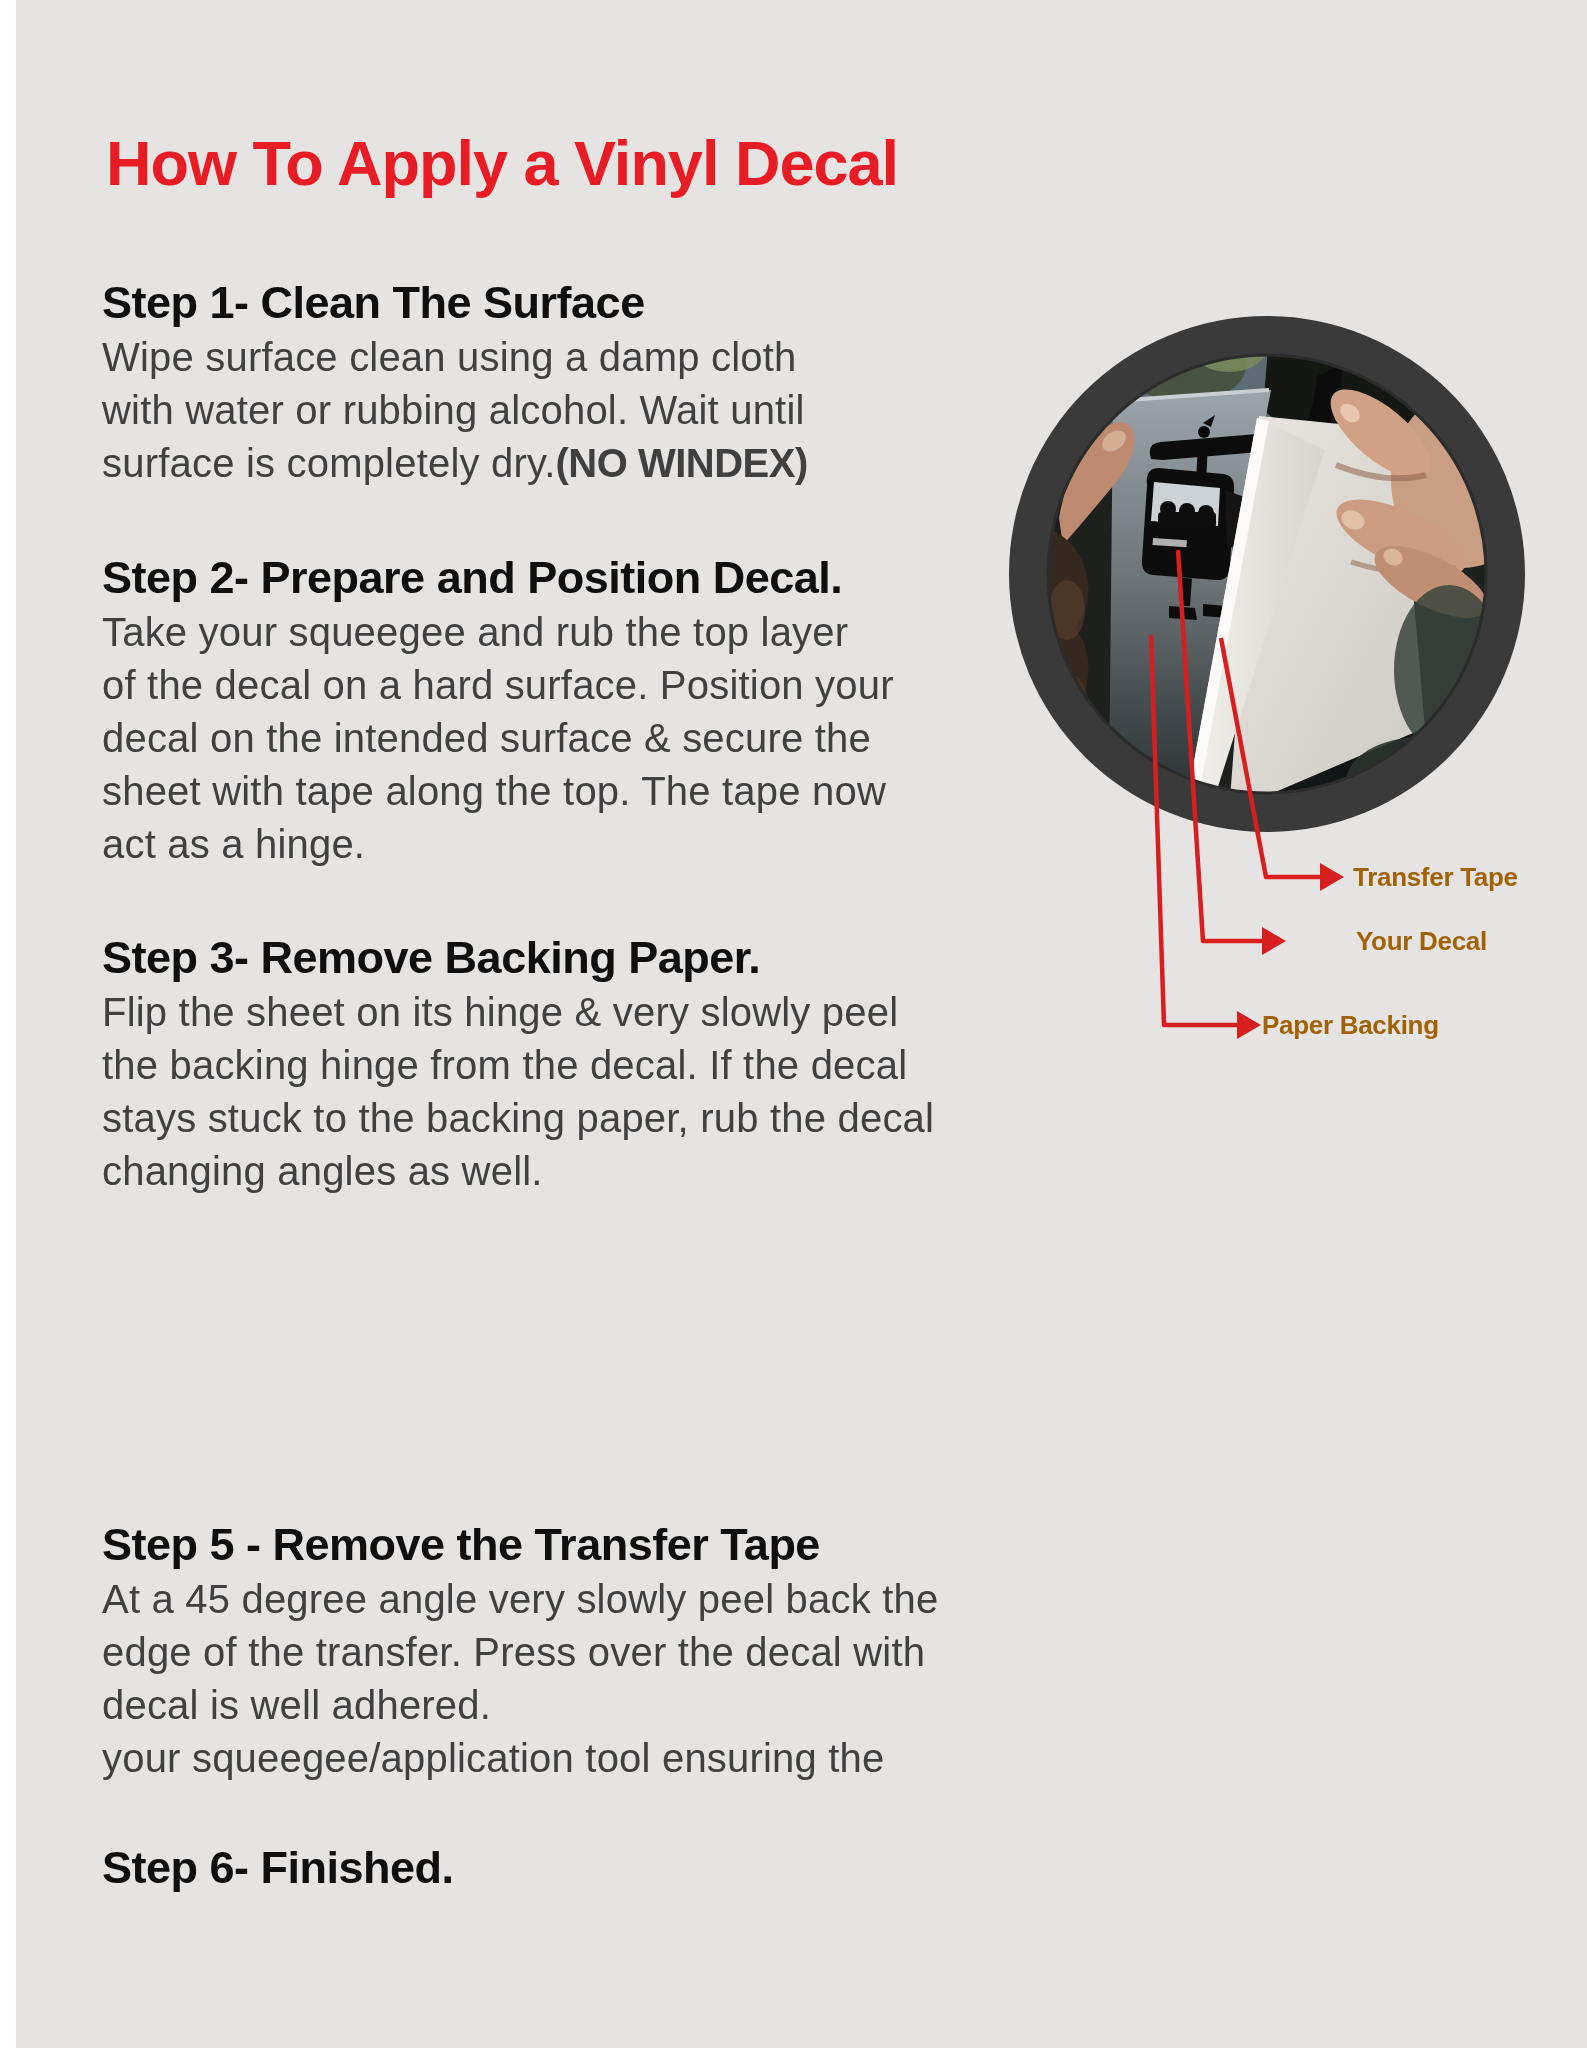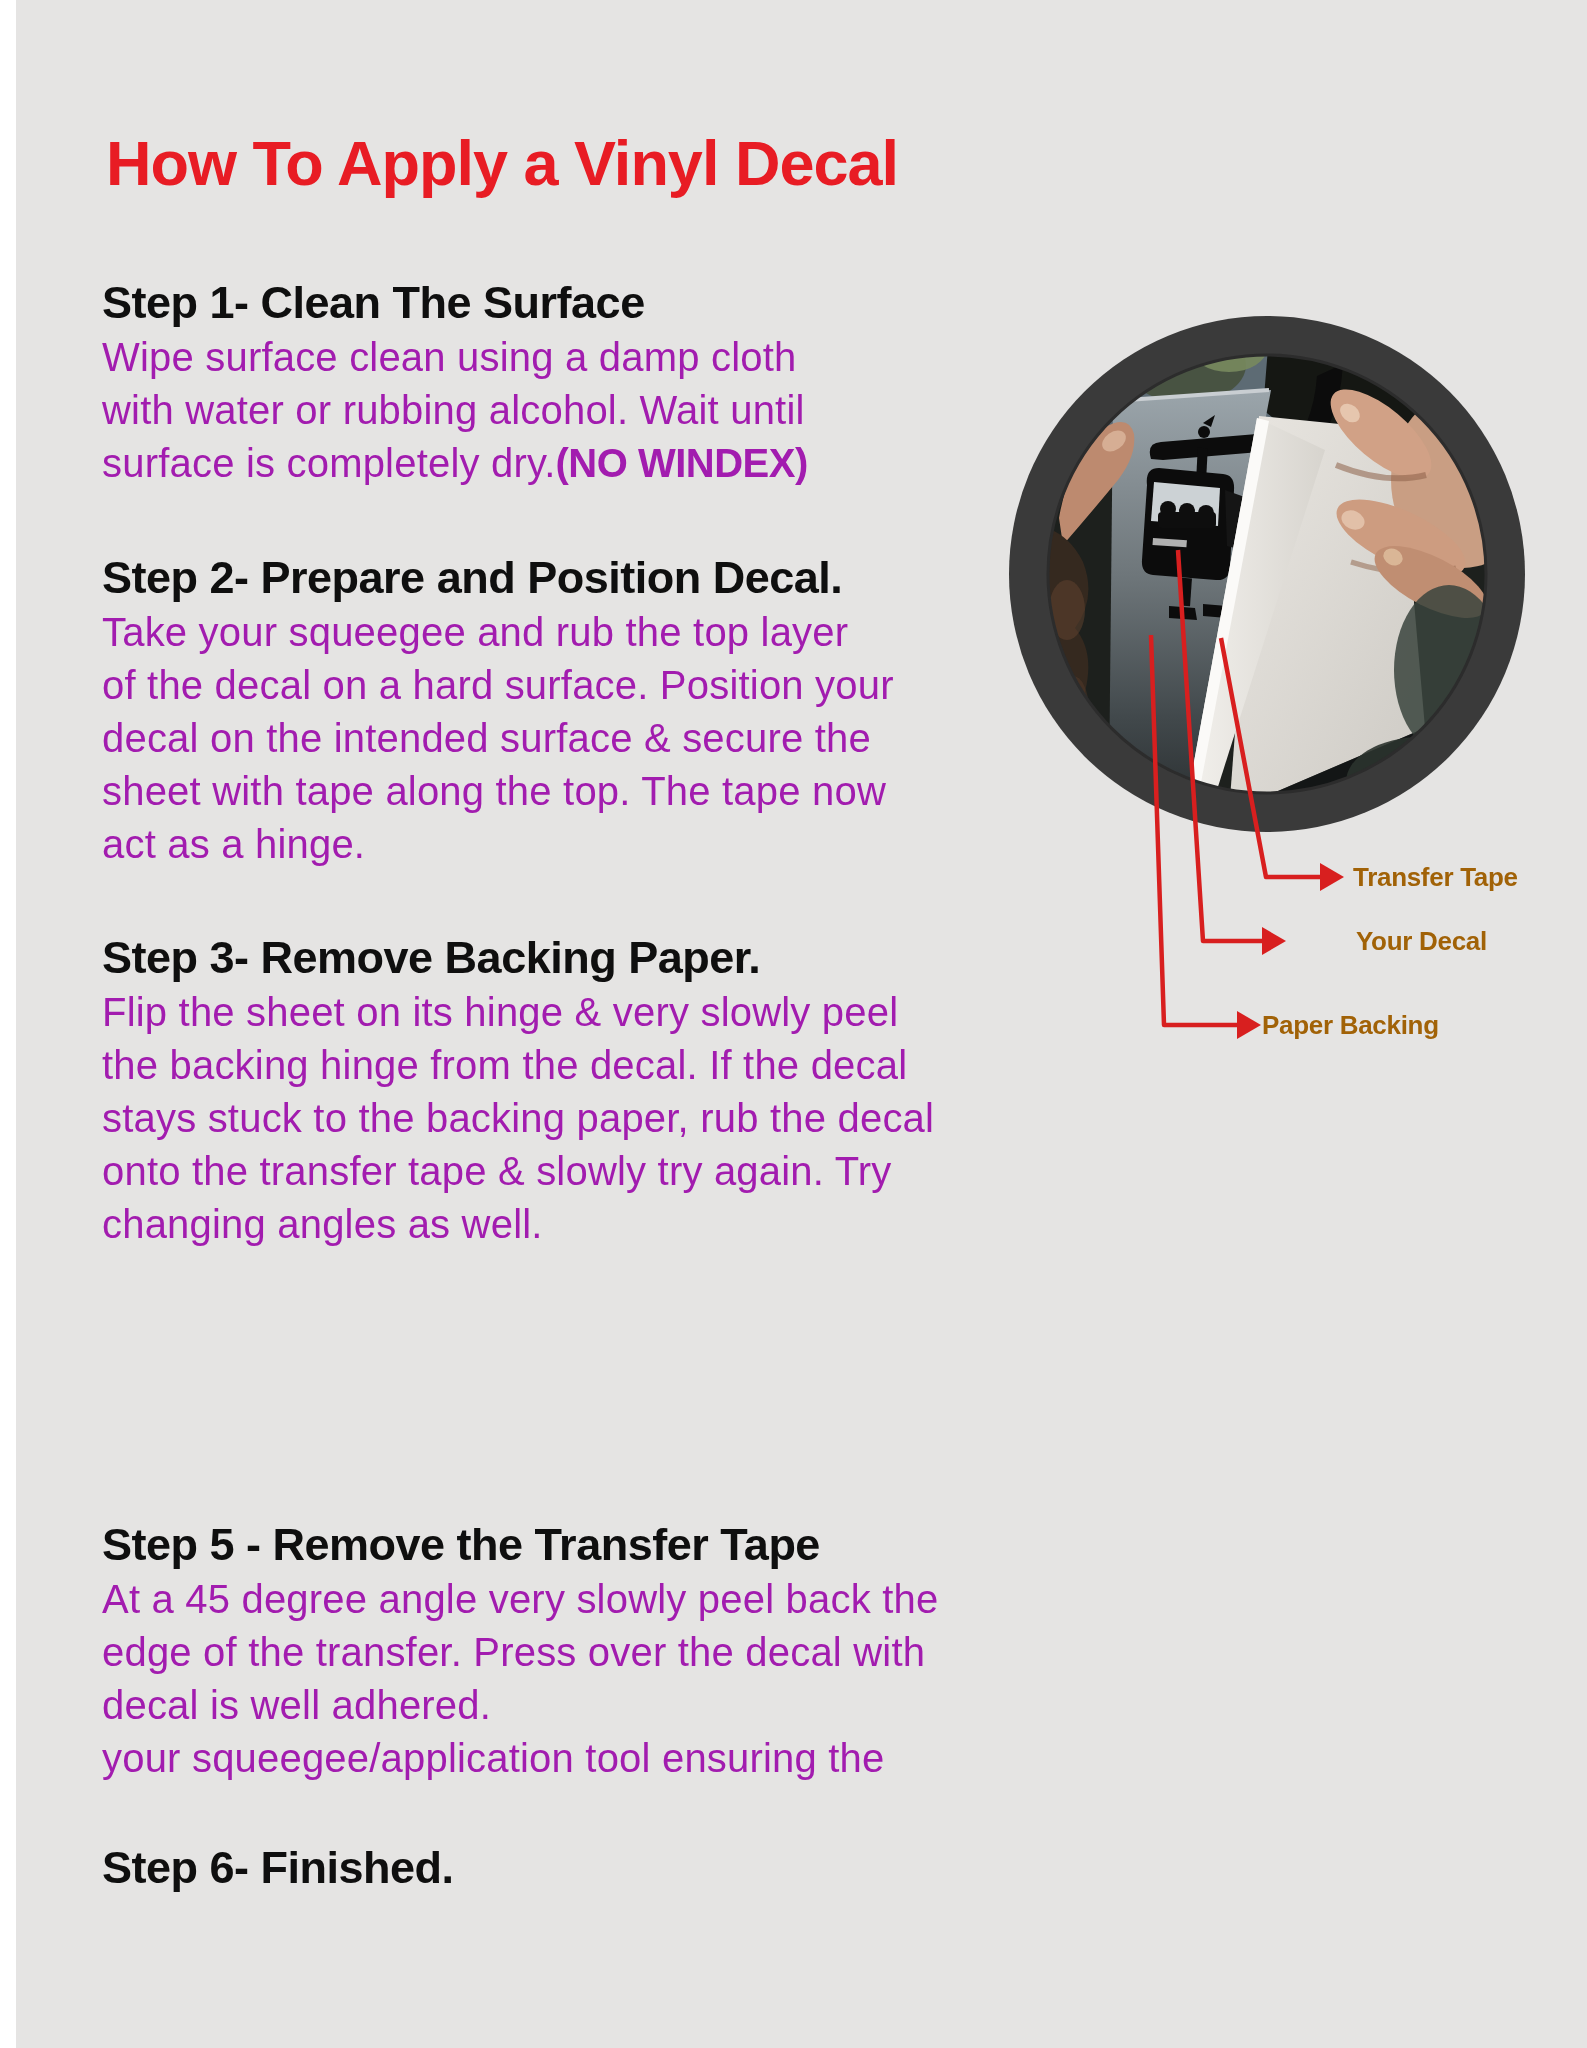--- a/index.html
+++ b/index.html
@@ -17,21 +17,21 @@
     line-height:72px;white-space:nowrap;
     color:var(--title_red,#e81c24);
   }
   .step{position:absolute;left:86px;}
   .step h2{
     margin:0 0 1px 0;
     font-size:45px;font-weight:bold;letter-spacing:-0.5px;
     line-height:54px;color:#0f0f0f;white-space:nowrap;
   }
   .step .line{
-    font-size:40px;line-height:53px;color:#a21caf;
+    font-size:40px;line-height:53px;color:#404040;
     white-space:nowrap;letter-spacing:0.2px;
   }
   .step .b{font-weight:bold;letter-spacing:-0.5px;}
   .s1{top:276px;} .s2{top:551px;} .s3{top:931px;}
   .s4{top:1303px;} .s5{top:1518px;} .s6{top:1841px;}
   .photo-svg{position:absolute;left:985px;top:310px;}
   .annot-svg{position:absolute;left:0;top:0;pointer-events:none;}
   .diagram-label{
     position:absolute;font-size:26px;font-weight:bold;color:#a16207;
     letter-spacing:-0.3px;line-height:30px;white-space:nowrap;
@@ -61,21 +61,20 @@
     <div class="line">decal on the intended surface &amp; secure the</div>
     <div class="line">sheet with tape along the top. The tape now</div>
     <div class="line">act as a hinge.</div>
   </div>
 
   <div class="step s3">
     <h2>Step 3- Remove Backing Paper.</h2>
     <div class="line">Flip the sheet on its hinge &amp; very slowly peel</div>
     <div class="line">the backing hinge from the decal. If the decal</div>
     <div class="line">stays stuck to the backing paper, rub the decal</div>
-    <div class="line">onto the transfer tape &amp; slowly try again. Try</div>
     <div class="line">changing angles as well.</div>
   </div>
 
 
   <div class="step s5">
     <h2>Step 5 - Remove the Transfer Tape</h2>
     <div class="line">At a 45 degree angle very slowly peel back the</div>
     <div class="line">edge of the transfer. Press over the decal with</div>
     <div class="line">decal is well adhered.</div>
     <div class="line">your squeegee/application tool ensuring the</div>

